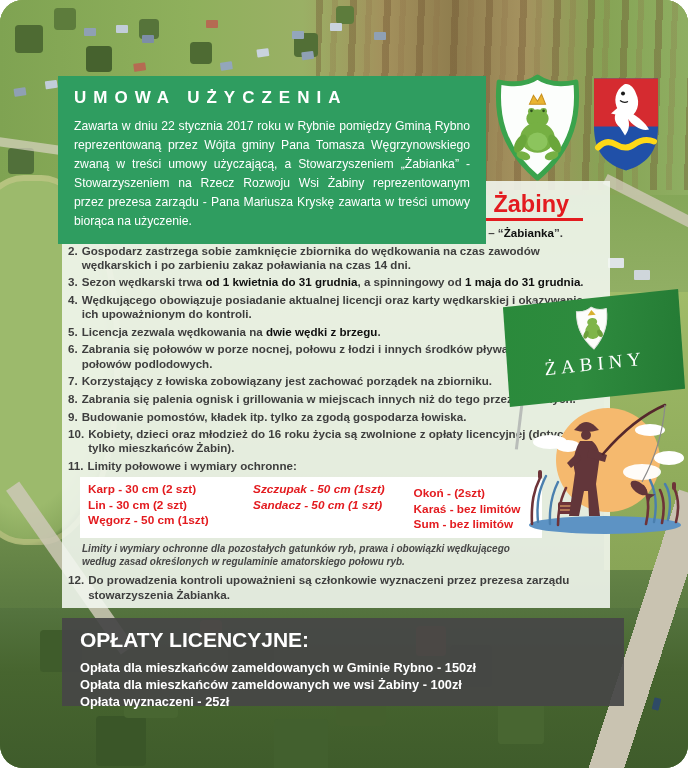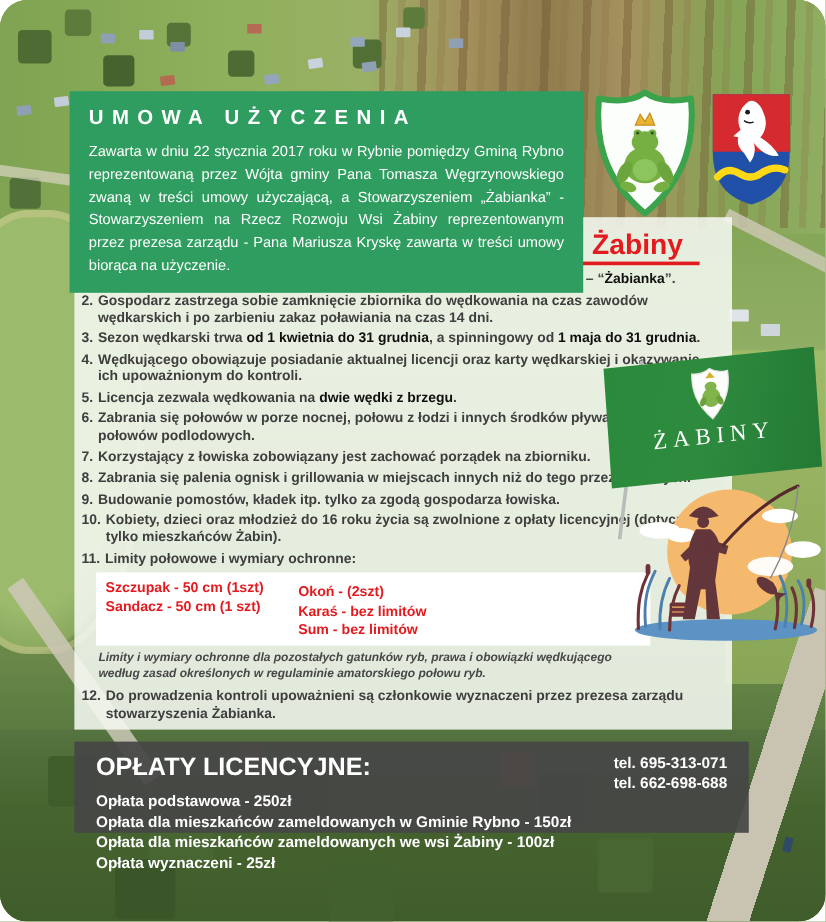--- a/index.html
+++ b/index.html
@@ -54,34 +54,34 @@
     background:rgba(244,248,241,.88);box-sizing:border-box;padding:8px 10px 6px 6px;overflow:hidden;}
   .reg-title{margin:2px 0 8px 22px;font-size:23.5px;font-weight:700;color:var(--c-red_accent,#e31b1f);}
   .reg-title span{border-bottom:3px solid var(--c-red_accent,#e31b1f);padding-right:14px;padding-bottom:1px;}
   .reg-list{color:var(--c-text_dark,#3e3e3e);}
   .reg-item{display:flex;font-size:11.6px;line-height:1.22;font-weight:700;margin-bottom:3.5px;}
   .reg-item .num{flex:0 0 auto;margin-right:4px;}
   .reg-item .txt{flex:1 1 auto;}
   .reg-item .b{color:#0f0f0f;}
   .limits{display:flex;background:#fff;margin:2px 0 4px 12px;width:462px;box-sizing:border-box;
     padding:5px 8px;color:var(--c-red_accent,#e31b1f);font-weight:700;font-size:11.8px;line-height:1.35;}
-  .limit-col-0{width:37%;}.limit-col-1{width:36%;}.limit-col-2{width:27%;padding-top:4px;}
+  .limit-col-0{width:37%;}.limit-col-1{width:36%;font-style:italic;}.limit-col-2{width:27%;padding-top:4px;}
   .note{margin:0 0 5px 14px;width:440px;font-size:10px;line-height:1.3;font-style:italic;font-weight:700;color:#474747;}
 
   
   .flagpole{position:absolute;left:524px;top:300px;width:3px;height:150px;background:#b9bdb9;transform:rotate(7deg);z-index:4;}
   .flag{position:absolute;left:506px;top:298px;width:176px;height:100px;z-index:5;
     background:linear-gradient(100deg,#2a8a3b 0%,var(--c-flag_green,#2e8b3e) 45%,#247a34 100%);
     transform:rotate(-4deg) skewY(-2deg);display:flex;flex-direction:column;align-items:center;}
   .flag svg{margin-top:7px;}
   .flag-label{color:#fff;font-family:"Liberation Serif",serif;font-size:19px;letter-spacing:5px;font-weight:400;margin-top:2px;}
   .fisherman{position:absolute;left:522px;top:398px;width:166px;height:140px;z-index:4;}
 
   
-  .dark-box{position:absolute;left:62px;top:618px;width:562px;height:76px;z-index:3;
+  .dark-box{position:absolute;left:62px;top:618px;width:562px;height:88px;z-index:3;
     background:rgba(70,70,70,.93);color:#fff;box-sizing:border-box;padding:10px 18px;display:flex;justify-content:space-between;}
   .dark-box h3{margin:0 0 8px 0;font-size:21px;font-weight:700;}
   .fees{width:420px;}
   .fee-line,.contact-line{font-size:12.8px;font-weight:700;line-height:1.32;}
   .contact{text-align:left;}
   .contact h3{text-align:right;}
 </style>
 </head>
 <body>
 
@@ -178,20 +178,25 @@
         <div class="reg-item">
           <span class="num">10.</span>
           <span class="txt"><span>Kobiety, dzieci oraz młodzież do 16 roku życia są zwolnione z opłaty licencyjnej (dotyczy tylko mieszkańców Żabin).</span></span>
         </div>
         <div class="reg-item">
           <span class="num">11.</span>
           <span class="txt"><span>Limity połowowe i wymiary ochronne:</span></span>
         </div>
       </div>
     <div class="limits" id="limits-table">
+        <div class="limit-col-0">
+          <div class="limit-line">Karp - 30 cm (2 szt)</div>
+          <div class="limit-line">Lin - 30 cm (2 szt)</div>
+          <div class="limit-line">Węgorz - 50 cm (1szt)</div>
+        </div>
         <div class="limit-col-1">
           <div class="limit-line">Szczupak - 50 cm (1szt)</div>
           <div class="limit-line">Sandacz - 50 cm (1 szt)</div>
         </div>
         <div class="limit-col-2">
           <div class="limit-line">Okoń - (2szt)</div>
           <div class="limit-line">Karaś - bez limitów</div>
           <div class="limit-line">Sum - bez limitów</div>
         </div>
       </div>
@@ -252,26 +257,21 @@
     <g transform="rotate(38 117 90)">
       <ellipse cx="117" cy="90" rx="10" ry="5" fill="#62363a"></ellipse>
       <path d="M126 90 l8 -5 l-2 6 l2 5 z" fill="#62363a"></path>
     </g>
   </svg>
 
   <footer class="dark-box">
     <div class="fees">
       <h3>OPŁATY LICENCYJNE:</h3>
       <div id="fees-list">
-          <div class="fee-line">Opłata podstawowa - 250zł</div>
           <div class="fee-line">Opłata dla mieszkańców zameldowanych w Gminie Rybno - 150zł</div>
           <div class="fee-line">Opłata dla mieszkańców zameldowanych we wsi Żabiny - 100zł</div>
           <div class="fee-line">Opłata wyznaczeni - 25zł</div>
         </div>
     </div>
     <div class="contact">
-      <div id="contact-list">
-          <div class="contact-line">tel. 695-313-071</div>
-          <div class="contact-line">tel. 662-698-688</div>
-        </div>
     </div>
   </footer>
 </div>
 
 </body></html>

